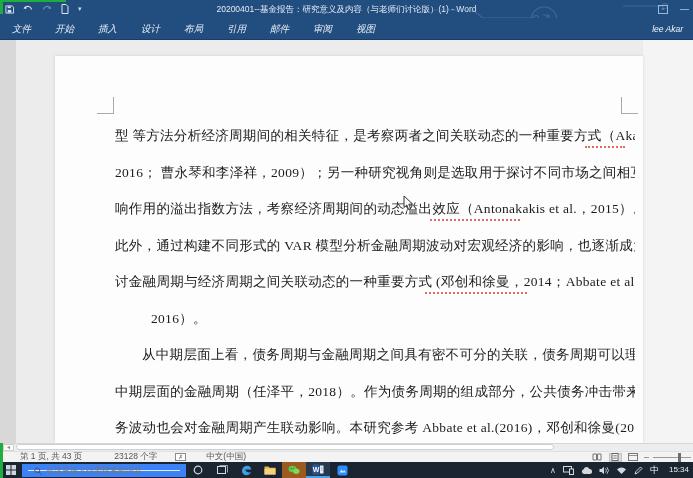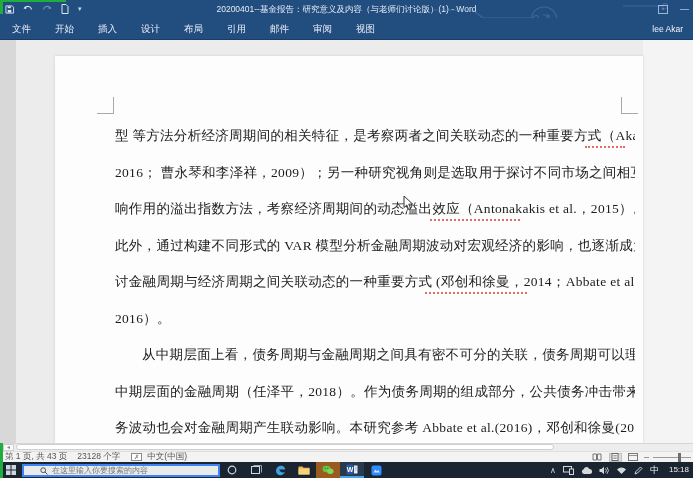--- a/index.html
+++ b/index.html
@@ -14,68 +14,68 @@
   .qat-caret { font-size:7px; color:#cdd9ea; }
   #win-title { left:0; top:0; width:693px; height:18px; text-align:center; line-height:18px; font-size:8.5px; color:#e3ebf5; }
   #win-controls { right:4px; top:2px; display:flex; gap:12px; align-items:center; height:14px; }
   .win-btn { color:#cdd9ea; font-size:9px; line-height:14px; }
   .ribbon-opt-box { width:10px; height:9px; border:1px solid #9fb6d4; font-size:6px; color:#9fb6d4; text-align:center; line-height:8px; }
 
   
   #circuit { right:0; top:0; width:260px; height:40px; opacity:.45; pointer-events:none; }
 
   
-  #ribbon { left:0; top:18px; width:693px; height:22px; background:#224d7f; display:flex; align-items:center; color:#e8eef6; border-bottom:1px solid #1a3d66; }
+  #ribbon { left:0; top:18px; width:693px; height:22px; background:#224d7f; display:flex; align-items:center; color:#e8eef6; border-bottom:1px solid #1a3d66;font-style:italic; }
   #ribbon-tabs { display:flex; list-style:none; align-items:center; }
   #ribbon-tabs li { font-size:9.5px; padding:0 12px; line-height:22px; cursor:default; white-space:nowrap; }
   #tellme { display:flex; align-items:center; gap:4px; font-size:9px; color:#b9cde4; padding-left:6px; white-space:nowrap; }
   #user-name { margin-left:auto; padding-right:10px; font-size:8.5px; color:#f2f6fb; white-space:nowrap; }
 
   
   #doc-area { left:0; top:40px; width:693px; height:403px; background:#ececec; overflow:hidden; }
   #doc-left-strip { left:0; top:0; width:16px; height:403px; background:#d8d8d8; }
   #page { left:55px; top:16px; width:588px; height:387px; background:#fdfdfd; box-shadow:0 0 3px rgba(0,0,0,.12); }
   #page-right { left:643px; top:0; width:50px; height:403px; background:#f4f4f4; }
 
   .cropmark { width:17px; height:17px; }
   #crop-left  { left:42px; top:41px; border-right:1px solid #a9a9a9; border-bottom:1px solid #a9a9a9; }
   #crop-right { left:566px; top:41px; border-left:1px solid #a9a9a9; border-bottom:1px solid #a9a9a9; }
 
   #text-block { left:60px; top:62px; width:520px; }
   .doc-line { font-family:"Liberation Serif", serif; font-size:13.5px; color:#1c1c1c; height:36.5px; line-height:36.5px; white-space:nowrap; overflow:hidden; text-align:justify; text-align-last:justify; letter-spacing:.3px; }
-  .doc-line.no-justify { text-align:left; text-align-last:left; }
+  .doc-line.no-justify { text-align:left; text-align-last:left;margin-left:36px; }
   .doc-line.indent { padding-left:27px; }
 
   .squiggle { height:0; border-bottom:2px dotted #d94a3f; opacity:.8; }
 
   
   #cursor { left:403px; top:155px; }
 
   
   #hscroll { left:0; top:443px; width:693px; height:8px; background:#ededed; border-top:1px solid #d6d6d6; }
   #hscroll-left-btn { left:3px; top:444px; width:11px; height:7px; background:#fafafa; border:1px solid #cfcfcf; color:#8a8a8a; font-size:5px; line-height:5px; text-align:center; }
   #hscroll-thumb { left:16px; top:444px; width:538px; height:6px; background:#ffffff; border:1px solid #cfcfcf; border-radius:3px; }
 
   
   #statusbar { left:0; top:451px; width:693px; height:11px; background:#f3f3f3; border-top:1px solid #e0e0e0; display:flex; align-items:center; font-size:8.5px; color:#555; }
-  #statusbar .seg { padding:0 5px; white-space:nowrap; }
+  #statusbar .seg { padding:0 12px; white-space:nowrap;margin-left:8px; }
   #proof-icon { width:11px; height:8px; border:1px solid #8a8a8a; background:#fff; font-size:6px; line-height:7px; text-align:center; color:#777; margin-left:6px; }
   #view-btns { margin-left:auto; display:flex; gap:5px; align-items:center; padding-right:4px; }
   .view-btn { width:13px; height:9px; display:flex; align-items:center; justify-content:center; }
   .view-btn.selected { background:#dcdcdc; border:1px solid #c2c2c2; }
   #zoom-ctrl { display:flex; align-items:center; gap:4px; padding-right:2px; }
   #zoom-minus { color:#666; font-size:9px; }
   #zoom-track { width:38px; height:1px; background:#9a9a9a; position:relative; }
   #zoom-handle { position:absolute; left:25px; top:-4px; width:3px; height:9px; background:#6e6e6e; }
 
   
   #taskbar { left:0; top:462px; width:693px; height:16px; background:#1b2532; display:flex; align-items:center; color:#e8e8e8; }
   .tb-item { display:flex; align-items:center; justify-content:center; height:16px; }
   #start-btn { width:22px; }
-  #tb-search { width:198px; height:13px; background:#e9eaec; border:2px solid #3b82f6; display:flex; align-items:center; gap:4px; padding:0 12px; }
+  #tb-search { width:164px; height:13px; background:#e9eaec; border:6px solid #3b82f6; display:flex; align-items:center; gap:4px; padding:0 6px; }
   #tb-search input { border:0; outline:0; background:transparent; font-size:8px; color:#444; width:150px; font-family:"Liberation Sans",sans-serif; }
   .tb-app { width:24px; }
   #tb-wechat { background:#9a5a20; }
   #tb-word { background:#27394e; border-bottom:2px solid #4aa3e8; }
   #tray { margin-left:auto; display:flex; align-items:center; gap:7px; padding-right:4px; }
   #tray .glyph { font-size:8px; color:#d4d8dd; }
   #tray-ime { font-size:9px; color:#f0f0f0; }
   #tray-clock { font-size:8px; color:#f0f0f0; line-height:16px; padding-left:3px; }
 
   
@@ -290,19 +290,19 @@
           <path d="M0.5 3 h2 L5 0.8 V8.2 L2.5 6 h-2 Z" fill="#d4d8dd"></path>
           <path d="M6.5 2.5 a3 3 0 0 1 0 4 M8 1.2 a5 5 0 0 1 0 6.6" fill="none" stroke="#d4d8dd" stroke-width="0.9"></path>
         </svg></span>
     <span><svg width="11" height="9" viewBox="0 0 11 9">
           <path d="M5.5 8 L1 3.4 a6.5 6.5 0 0 1 9 0 Z" fill="#d4d8dd"></path>
         </svg></span>
     <span><svg width="9" height="9" viewBox="0 0 9 9">
           <path d="M1 8 L2 5.5 L6.5 1 L8 2.5 L3.5 7 Z" fill="none" stroke="#d4d8dd" stroke-width="1"></path>
         </svg></span>
     <span id="tray-ime">中</span>
-    <span id="tray-clock">15:18</span>
+    <span id="tray-clock">15:34</span>
   </div>
 </div>
 
 <div id="green-top" class="abs green"></div>
 <div id="green-left-top" class="abs green"></div>
 <div id="green-left-bottom" class="abs green"></div>
 
 </body></html>

